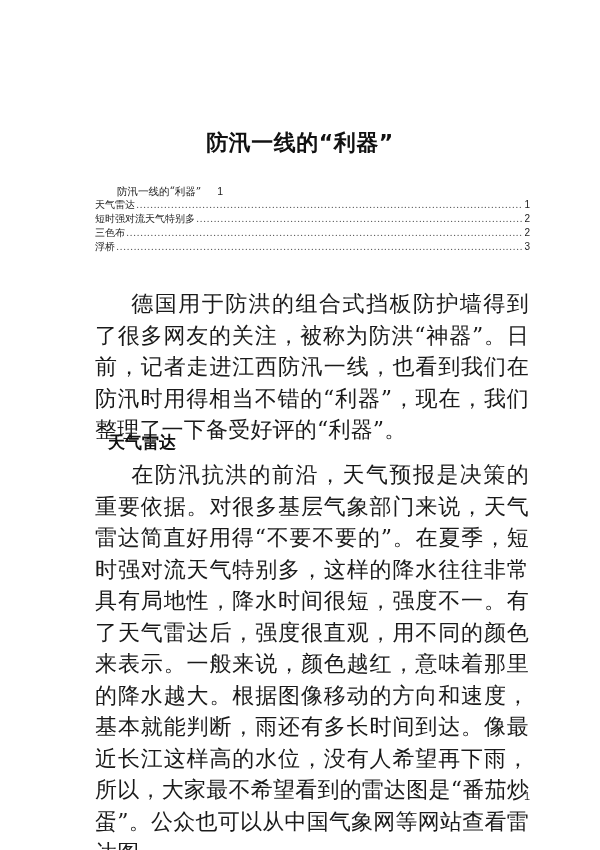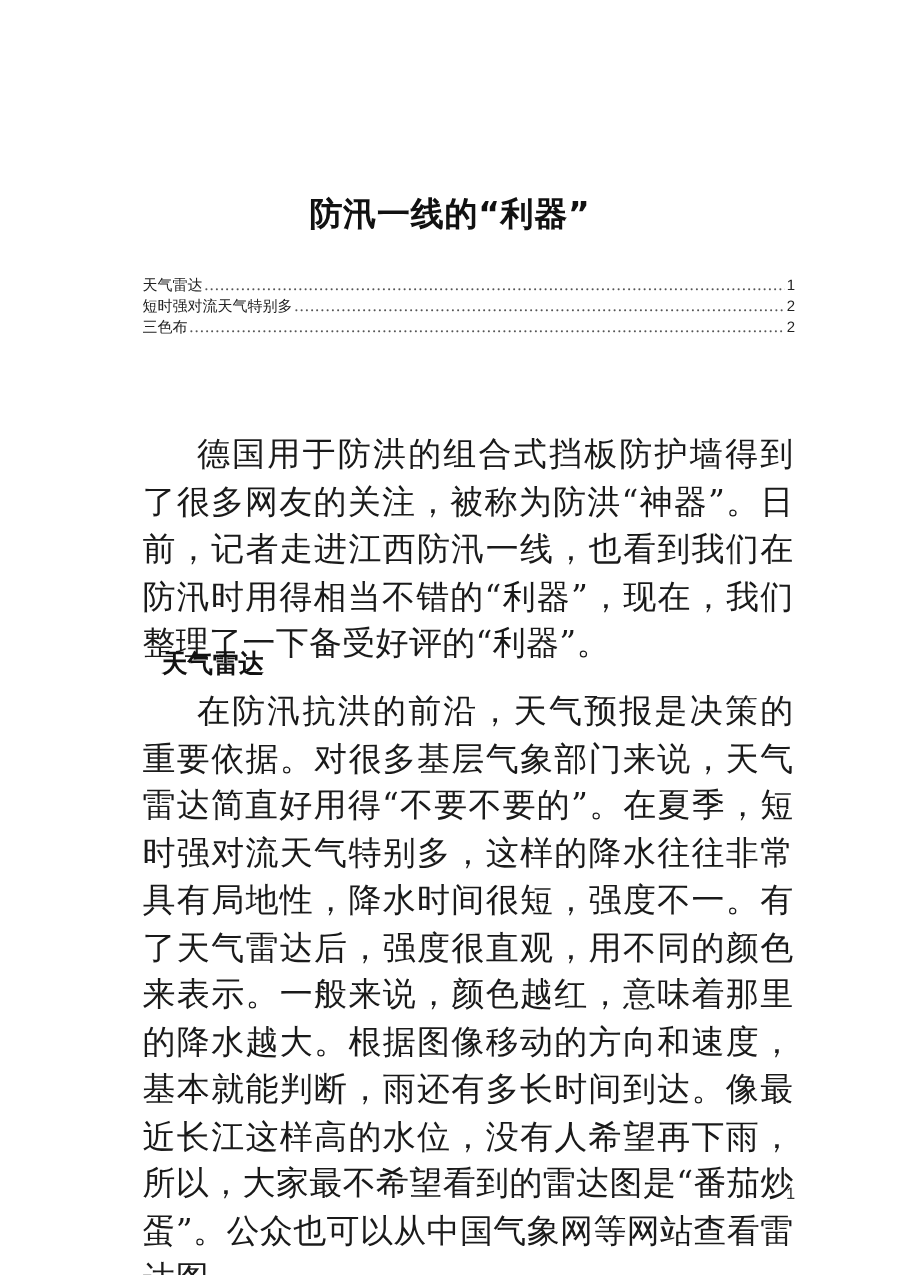--- a/index.html
+++ b/index.html
@@ -25,35 +25,43 @@
   .page-num { position:absolute; left:524px; top:790px; font-family:"Liberation Sans",sans-serif;
               font-size:11px; color:#333; }
 </style>
 </head>
 <body>
 
 <div>
   <div class="title">防汛一线的“利器”</div>
 
   <div class="toc">
+    <div class="toc-head">
+      <span>防汛一线的“利器”</span><span class="pg">1</span>
+    </div>
     <div class="toc-row">
       <span class="lbl">天气雷达</span>
       <span class="dots"></span>
       <span class="pg">1</span>
     </div>
     <div class="toc-row">
       <span class="lbl">短时强对流天气特别多</span>
       <span class="dots"></span>
       <span class="pg">2</span>
     </div>
     <div class="toc-row">
       <span class="lbl">三色布</span>
       <span class="dots"></span>
       <span class="pg">2</span>
     </div>
+    <div class="toc-row">
+      <span class="lbl">浮桥</span>
+      <span class="dots"></span>
+      <span class="pg">3</span>
+    </div>
   </div>
 
   <div class="para" style="top:288px;"><span class="indent"></span><span>德国用于防洪的组合式挡板防护墙得到了很多网友的关注，被称为防洪“神器”。日前，记者走进江西防汛一线，也看到我们在防汛时用得相当不错的“利器”，现在，我们整理了一下备受好评的“利器”。</span></div>
 
   <div class="h2">天气雷达</div>
 
   <div class="para" style="top:459px;"><span class="indent"></span><span>在防汛抗洪的前沿，天气预报是决策的重要依据。对很多基层气象部门来说，天气雷达简直好用得“不要不要的”。在夏季，短时强对流天气特别多，这样的降水往往非常具有局地性，降水时间很短，强度不一。有了天气雷达后，强度很直观，用不同的颜色来表示。一般来说，颜色越红，意味着那里的降水越大。根据图像移动的方向和速度，基本就能判断，雨还有多长时间到达。像最近长江这样高的水位，没有人希望再下雨，所以，大家最不希望看到的雷达图是“番茄炒蛋”。公众也可以从中国气象网等网站查看雷达图。</span></div>
 
   <div class="page-num">1</div>
 </div>

